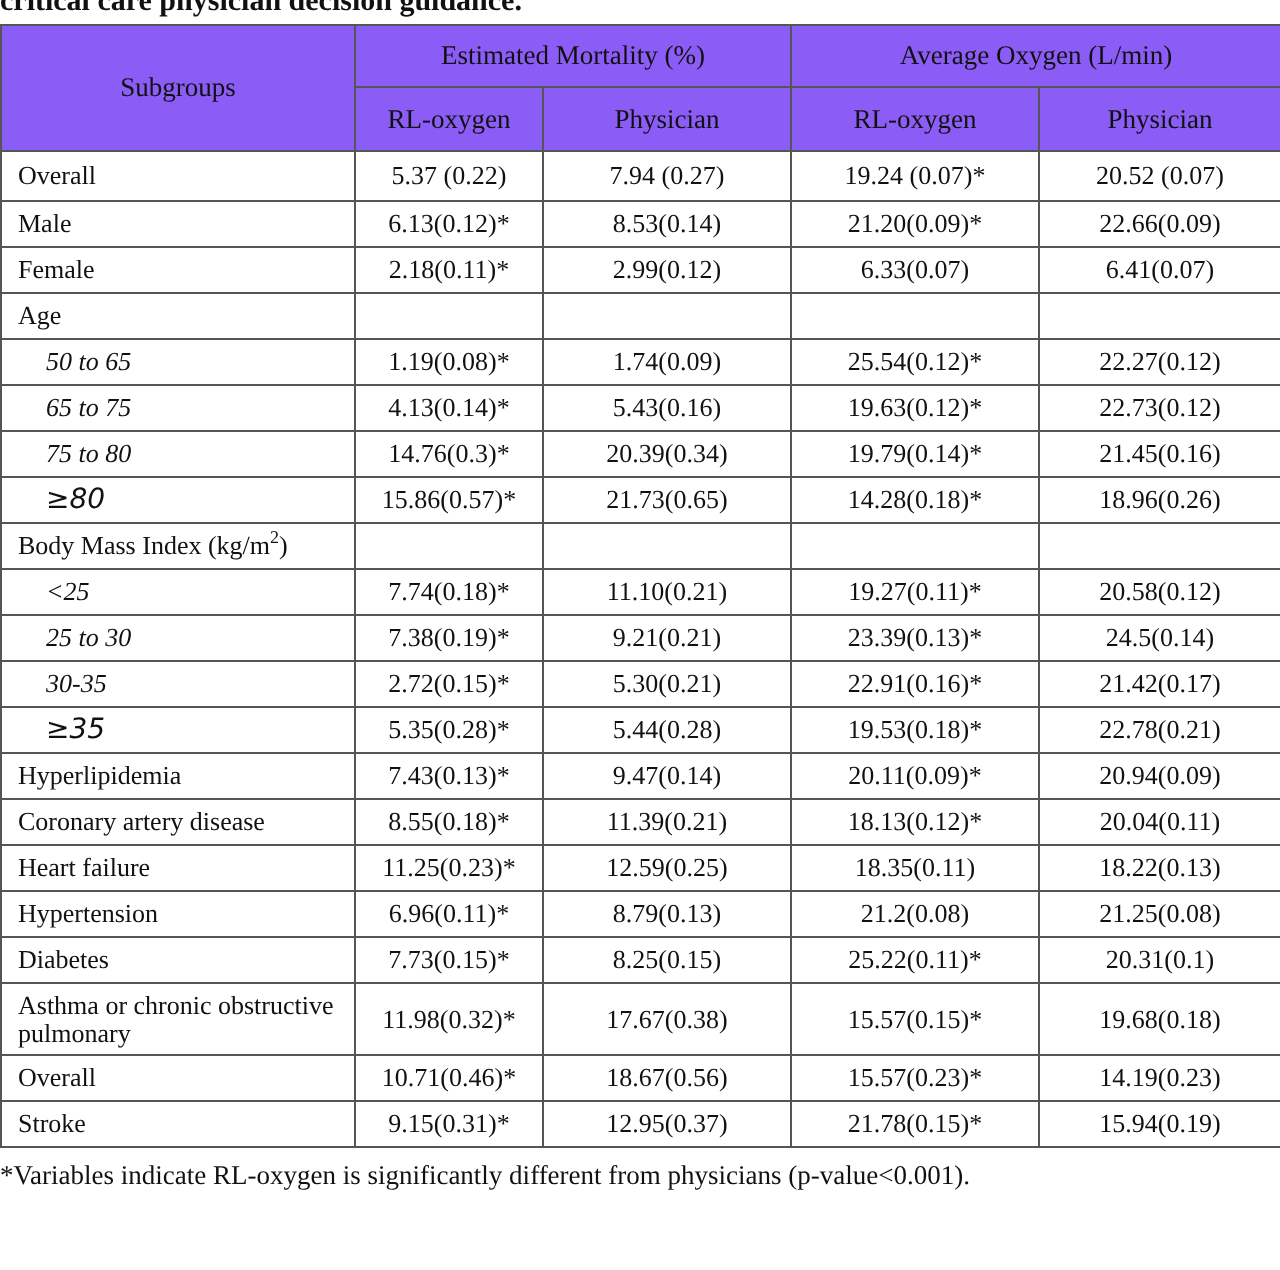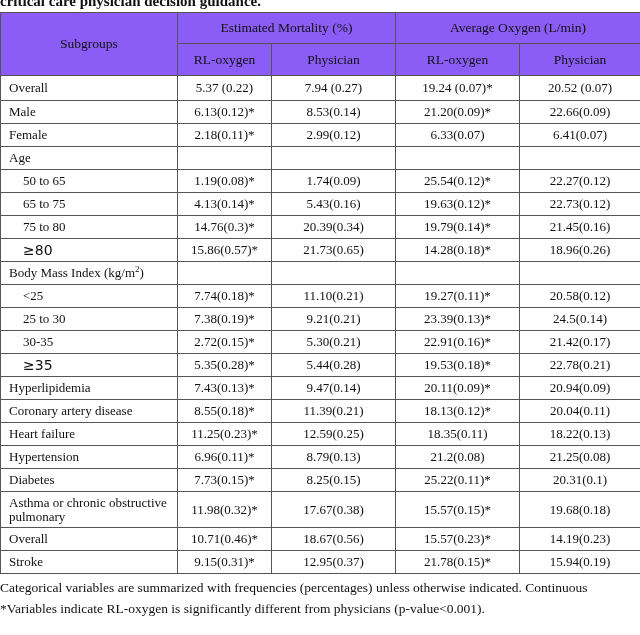--- a/index.html
+++ b/index.html
@@ -13,21 +13,21 @@
   table.data col.c1 { width: 94px; }
   table.data col.c2 { width: 124px; }
   table.data col.c3 { width: 124px; }
   table.data col.c4 { width: 121px; }
   table.data th { background: #8b5cf6; font-weight: normal; border: 1px solid #555; text-align: center;
          height: 30px; padding: 0; font-size: 13.5px; }
   table.data th.sub { height: 31px; }
   table.data td { border: 1px solid #555; height: 22px; padding: 0 0 0 8px; text-align: left;
          white-space: nowrap; }
   table.data td.num { text-align: center; padding: 0; }
-  table.data td.indent { padding-left: 22px; }
+  table.data td.indent { padding-left: 22px; font-style: italic; }
   table.data tr.tall td { height: 35px; line-height: 14px; white-space: normal; }
   table.data tr.first td { height: 24px; margin-left: 20px; }
   .sup { font-size: 9px; vertical-align: super; line-height: 0; }
   .ge { font-family: "DejaVu Sans", sans-serif; font-size: 14px; }
   .notes { position: absolute; left: 0; top: 577px; width: 640px; font-size: 13.5px; line-height: 21px; }
   .notes p { margin: 0; white-space: nowrap; overflow: hidden; }
 </style>
 </head>
 <body>
 
@@ -199,15 +199,14 @@
         <td><span>Stroke</span></td>
         <td class="num">9.15(0.31)*</td>
         <td class="num">12.95(0.37)</td>
         <td class="num">21.78(0.15)*</td>
         <td class="num">15.94(0.19)</td>
       </tr>
     </tbody>
 </table>
 
 <div class="notes">
-  <p>Categorical variables are summarized with frequencies (percentages) unless otherwise indicated. Continuous</p>
   <p>*Variables indicate RL-oxygen is significantly different from physicians (p-value&lt;0.001).</p>
 </div>
 
 </body></html>

